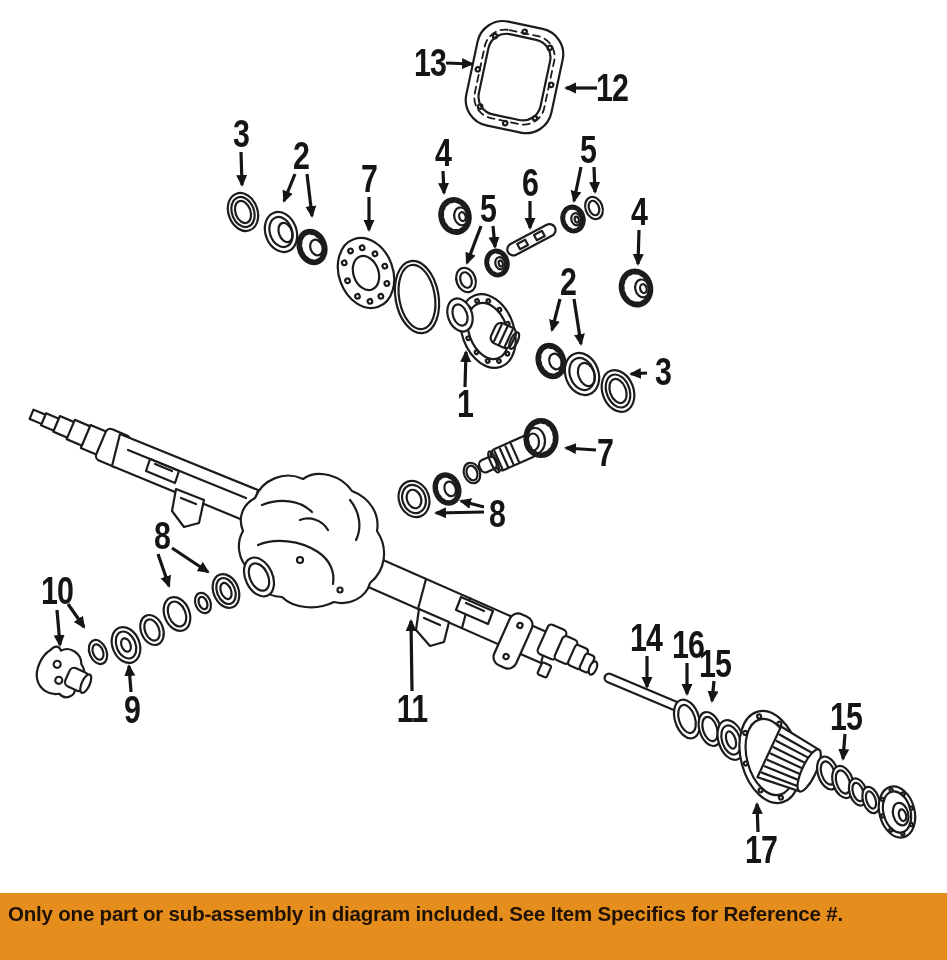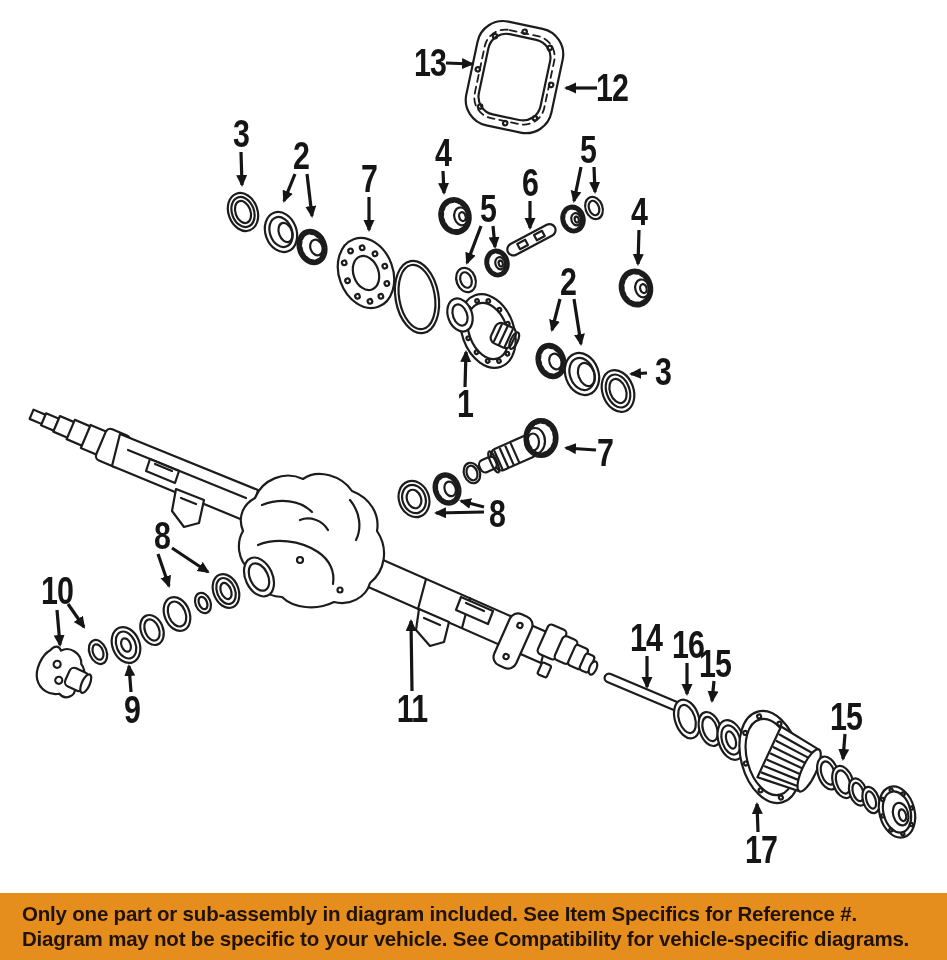--- a/index.html
+++ b/index.html
@@ -5,21 +5,21 @@
   html,body{margin:0;padding:0;}
   body{width:947px;height:960px;background:#ffffff;overflow:hidden;position:relative;
        font-family:"Liberation Sans",sans-serif;}
   .stage{position:absolute;left:0;top:0;width:763px;height:893px;}
   svg{display:block;}
   .callout-num{font-family:"Liberation Sans",sans-serif;font-weight:bold;font-size:38px;fill:#151515;letter-spacing:-1px;}
   .callout-arrow{stroke:#151515;stroke-width:3.2;}
   .teeth{stroke-dasharray:3.2 2.8;stroke-width:4.5;fill:none;}
   .teeth-sm{stroke-dasharray:2.8 2.4;stroke-width:4;fill:none;}
   .banner{position:absolute;left:0;top:893px;width:947px;height:67px;box-sizing:border-box;
-          padding:8px 10px 0 22px;}
+          padding:8px 10px 0 8px;}
   .banner-line{font-weight:bold;font-size:20.5px;line-height:25px;letter-spacing:-0.2px;white-space:nowrap;}
 </style>
 </head>
 <body>
 
 <div class="stage">
 <svg id="diagram-svg" width="947" height="893" viewBox="0 0 947 893">
   <defs>
     <marker id="ah" markerUnits="userSpaceOnUse" markerWidth="14" markerHeight="12" refX="10" refY="5.5" orient="auto">
       <path d="M0,0 L12,5.5 L0,11 Z" fill="#151515"></path>
@@ -470,14 +470,13 @@
         <g>
           <line x1="758" y1="832" x2="757" y2="804" class="callout-arrow" marker-end="url(#ah)"></line>
           <text transform="translate(761 863) scale(0.8 1)" text-anchor="middle" class="callout-num">17</text>
         </g>
       </g>
 </svg>
 </div>
 
 <div class="banner" style="background: rgb(229, 142, 30);">
   <div class="banner-line" style="color: rgb(32, 18, 4);">Only one part or sub-assembly in diagram included. See Item Specifics for Reference #.</div>
-  <div class="banner-line" style="color: rgb(32, 18, 4);">Diagram may not be specific to your vehicle. See Compatibility for vehicle-specific diagrams.</div>
 </div>
 
 </body></html>

